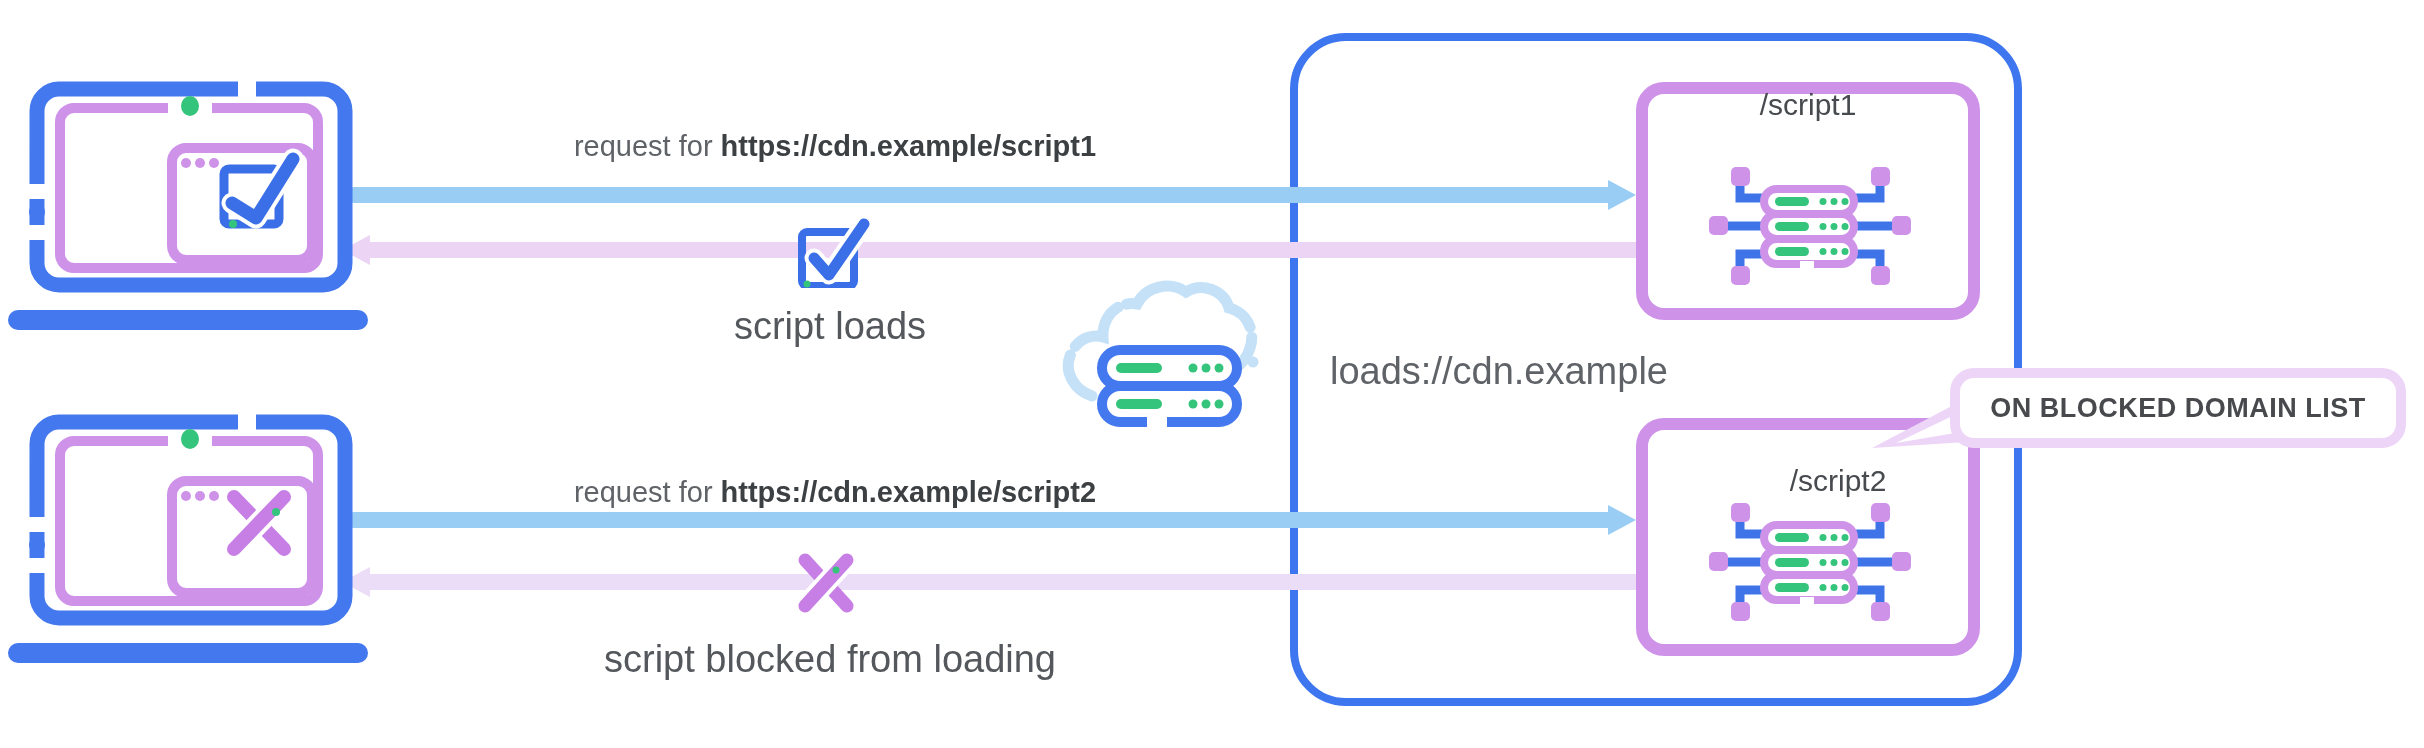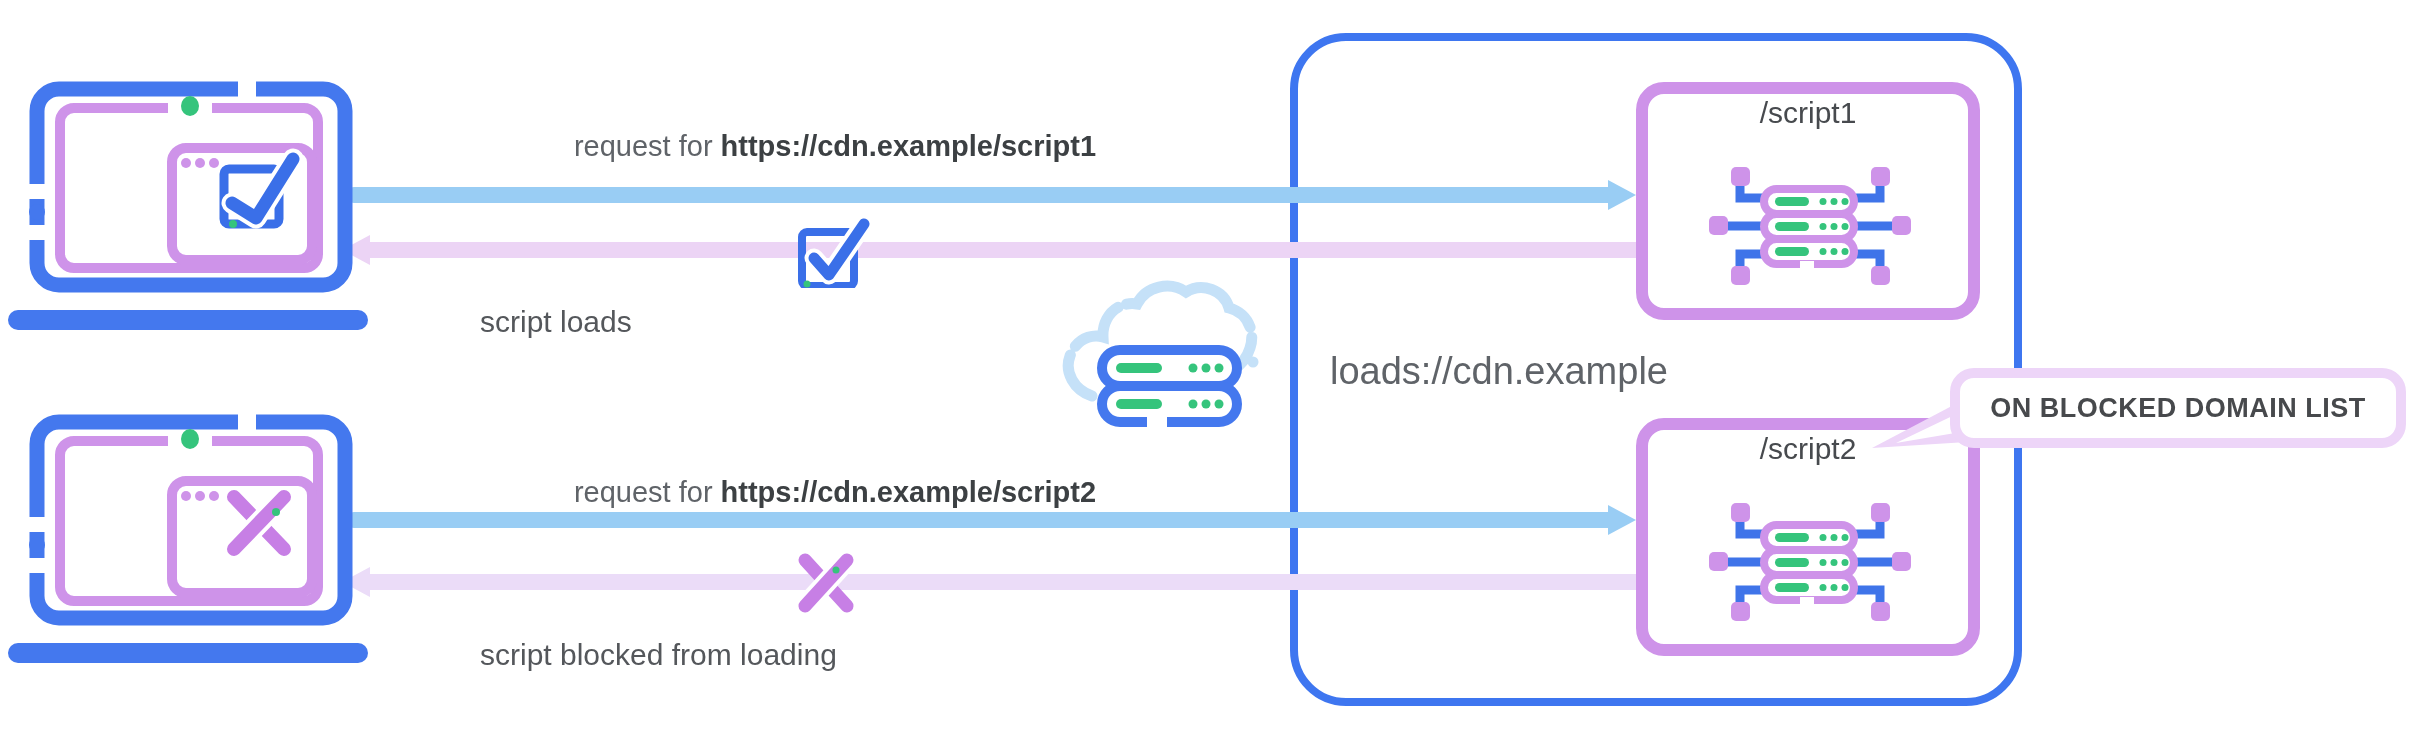--- a/index.html
+++ b/index.html
@@ -36,22 +36,22 @@
   .head.left1{border-top:15px solid transparent;border-bottom:15px solid transparent;border-right:28px solid #ECD4F5;}
   .head.left2{border-top:15px solid transparent;border-bottom:15px solid transparent;border-right:28px solid #EBDCF8;}
 
   
   .flow-label{
     position:absolute;left:400px;width:870px;text-align:center;
     font-size:29px;color:#5F6368;z-index:4;white-space:nowrap;
   }
   .flow-label b{color:#3C4043;font-weight:700;}
   .flow-caption{
-    position:absolute;left:480px;width:700px;text-align:left;
-    font-size:30px;color:#54575B;z-index:4;white-space:nowrap;
+    position:absolute;left:480px;width:700px;text-align:center;
+    font-size:38px;color:#54575B;z-index:4;white-space:nowrap;
   }
 
   
   .callout{
     left:1950px;top:368px;width:456px;height:80px;box-sizing:border-box;
     border:10px solid #EDD5F8;border-radius:24px;background:#fff;z-index:6;
     display:flex;align-items:center;justify-content:center;
   }
   .callout-text{
     font-size:27px;font-weight:700;color:#47494C;letter-spacing:.5px;white-space:nowrap;
@@ -61,24 +61,24 @@
 </style>
 </head>
 <body>
 
 <div class="stage">
 
   <div class="abs cdn-box"></div>
   <div class="abs cdn-label">loads://cdn.example</div>
 
   <div class="endpoint-box" style="left:1636px;top:82px;"></div>
-  <div class="endpoint-label" style="left:1636px;top:96px;width:344px;">/script1</div>
+  <div class="endpoint-label" style="left:1636px;top:88px;width:344px;">/script1</div>
 
   <div class="endpoint-box" style="left:1636px;top:418px;"></div>
-  <div class="endpoint-label" style="left:1636px;top:432px;width:344px;">/script2</div>
+  <div class="endpoint-label" style="left:1636px;top:464px;width:344px;padding-left:30px;">/script2</div>
 
   <svg class="icon-svg" style="left:1705px;top:167px;" width="210" height="118" viewBox="0 0 210 118">
     <g stroke="#3F74E9" stroke-width="9" fill="none" stroke-linecap="round">
       <path d="M35 12 L35 31 L58 31"></path>
         <path d="M175 12 L175 31 L152 31"></path>
       <path d="M16 59 L58 59"></path>
         <path d="M194 59 L152 59"></path>
       <path d="M35 106 L35 87 L58 87"></path>
         <path d="M175 106 L175 87 L152 87"></path>
     </g>

